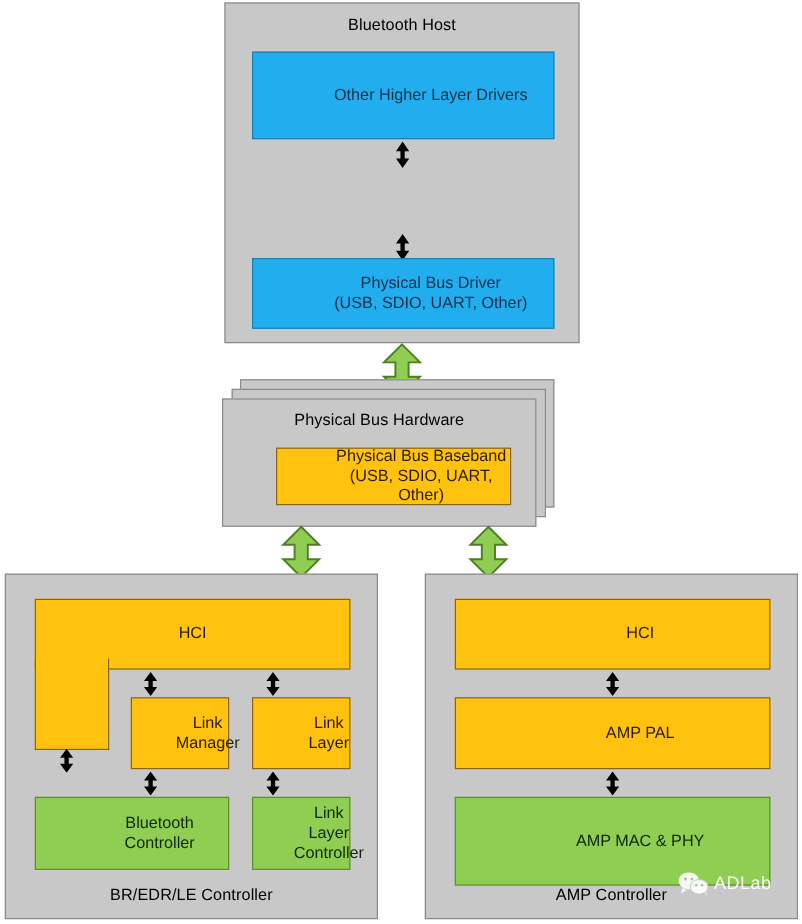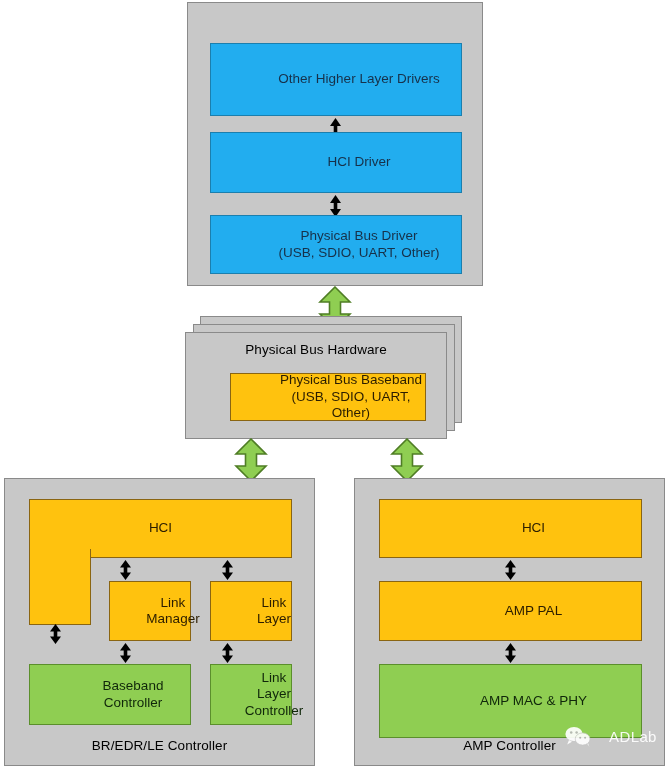--- a/index.html
+++ b/index.html
@@ -107,50 +107,48 @@
   .garrow {
     position: absolute;
   }
   .garrow svg { display: block; }
 
   
   .watermark {
     position: absolute;
     display: flex;
     align-items: center;
-    gap: 18px;
+    gap: 4px;
     opacity: 0.92;
   }
   .watermark .wm-text {
     color: #ffffff;
     font-size: 15px;
     letter-spacing: 0.4px;
   }
   .watermark svg { display: block; }
 </style>
 </head>
 <body>
 
 <div id="diagram">
 
   <div class="panel" style="left:187px; top:2px; width:296px; height:284px;">
+    <div class="panel-title" style="top:10px;">Bluetooth Host</div>
 
     <div class="block blue" style="left:22px; top:40px; width:252px; height:73px;">
       <span>Other Higher Layer Drivers</span>
     </div>
 
     <div class="arrow-v" style="left:141px; top:115px; height:22px;">
       <svg width="13" height="22" viewBox="0 0 13 22">
         <path d="M6.5 0 L12 8 L8.3 8 L8.3 14 L12 14 L6.5 22 L1 14 L4.7 14 L4.7 8 L1 8 Z" fill="#000000"></path>
       </svg>
     </div>
 
-    <div class="block blue" style="left:22px; top:129px; width:252px; height:61px;">
-      <span>HCI Driver</span>
-    </div>
 
     <div class="arrow-v" style="left:141px; top:192px; height:22px;">
       <svg width="13" height="22" viewBox="0 0 13 22">
         <path d="M6.5 0 L12 8 L8.3 8 L8.3 14 L12 14 L6.5 22 L1 14 L4.7 14 L4.7 8 L1 8 Z" fill="#000000"></path>
       </svg>
     </div>
 
     <div class="block blue" style="left:22px; top:212px; width:252px; height:59px; flex-direction:column;">
       <span>Physical Bus Driver</span>
       <span>(USB, SDIO, UART, Other)</span>
@@ -226,21 +224,21 @@
         <path d="M6.5 0 L12 7.5 L8.3 7.5 L8.3 12.5 L12 12.5 L6.5 20 L1 12.5 L4.7 12.5 L4.7 7.5 L1 7.5 Z" fill="#000000"></path>
       </svg>
     </div>
     <div class="arrow-v" style="left:216px; top:164px; height:20px;">
       <svg width="13" height="20" viewBox="0 0 13 20">
         <path d="M6.5 0 L12 7.5 L8.3 7.5 L8.3 12.5 L12 12.5 L6.5 20 L1 12.5 L4.7 12.5 L4.7 7.5 L1 7.5 Z" fill="#000000"></path>
       </svg>
     </div>
 
     <div class="block green" style="left:24px; top:185px; width:162px; height:61px;">
-      <span>Baseband Controller</span>
+      <span>Bluetooth Controller</span>
     </div>
 
     <div class="block green" style="left:205px; top:185px; width:82px; height:61px; flex-direction:column;">
       <span>Link Layer</span>
       <span>Controller</span>
     </div>
 
     <div class="panel-title" style="top:259px;">BR/EDR/LE Controller</div>
   </div>
 

